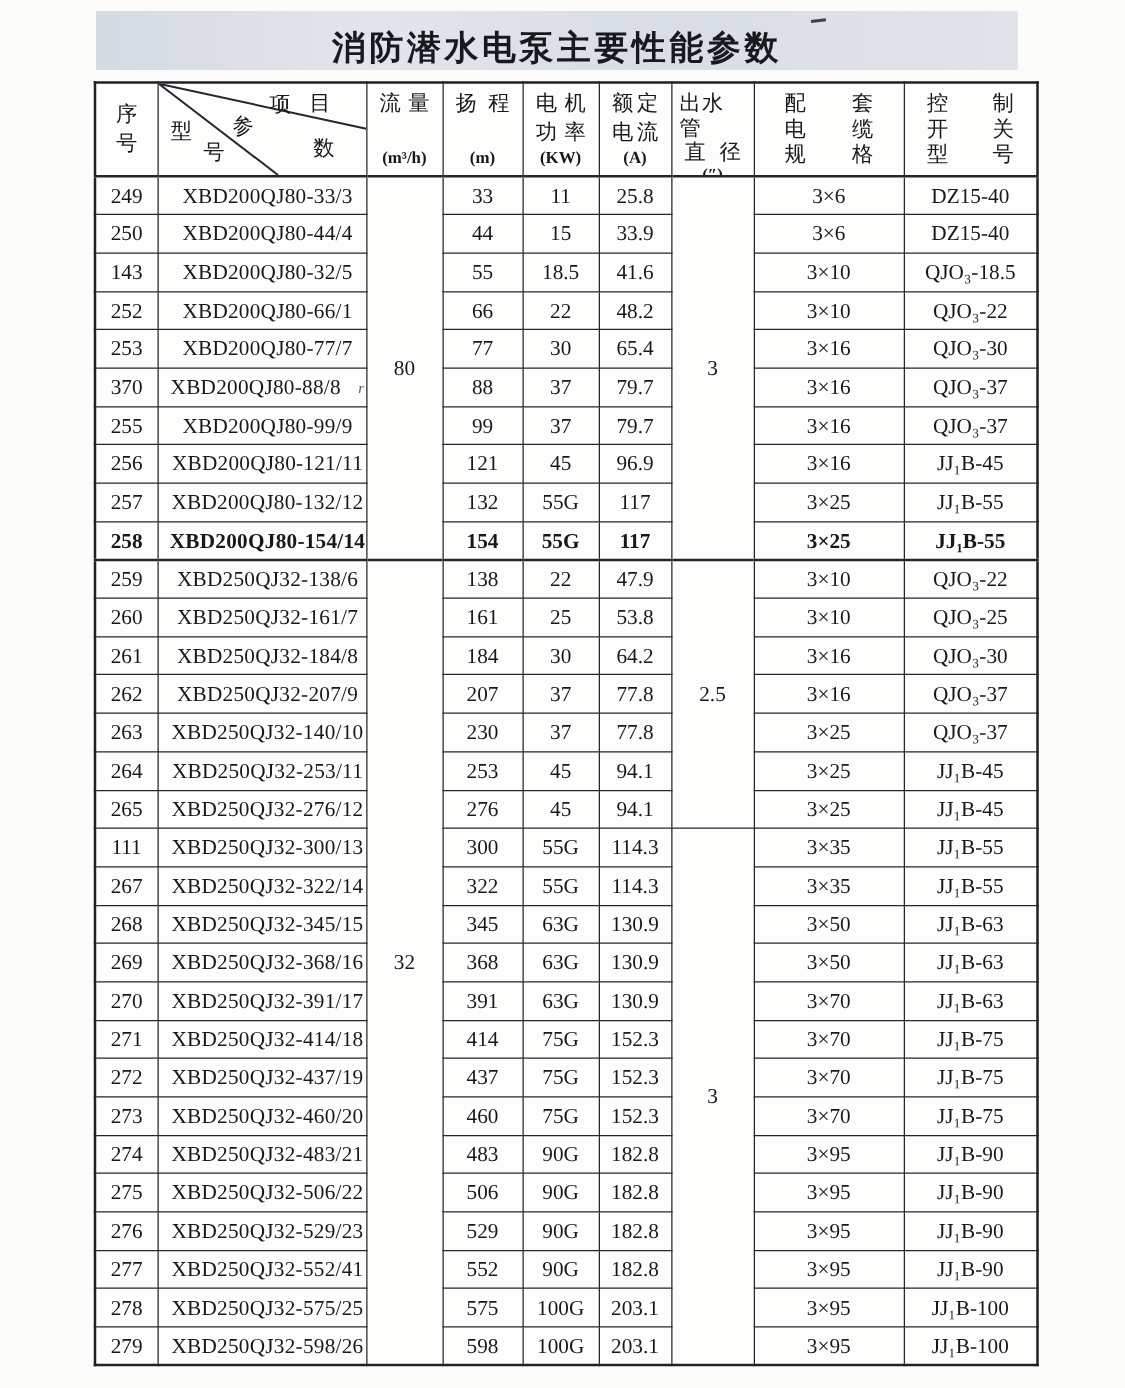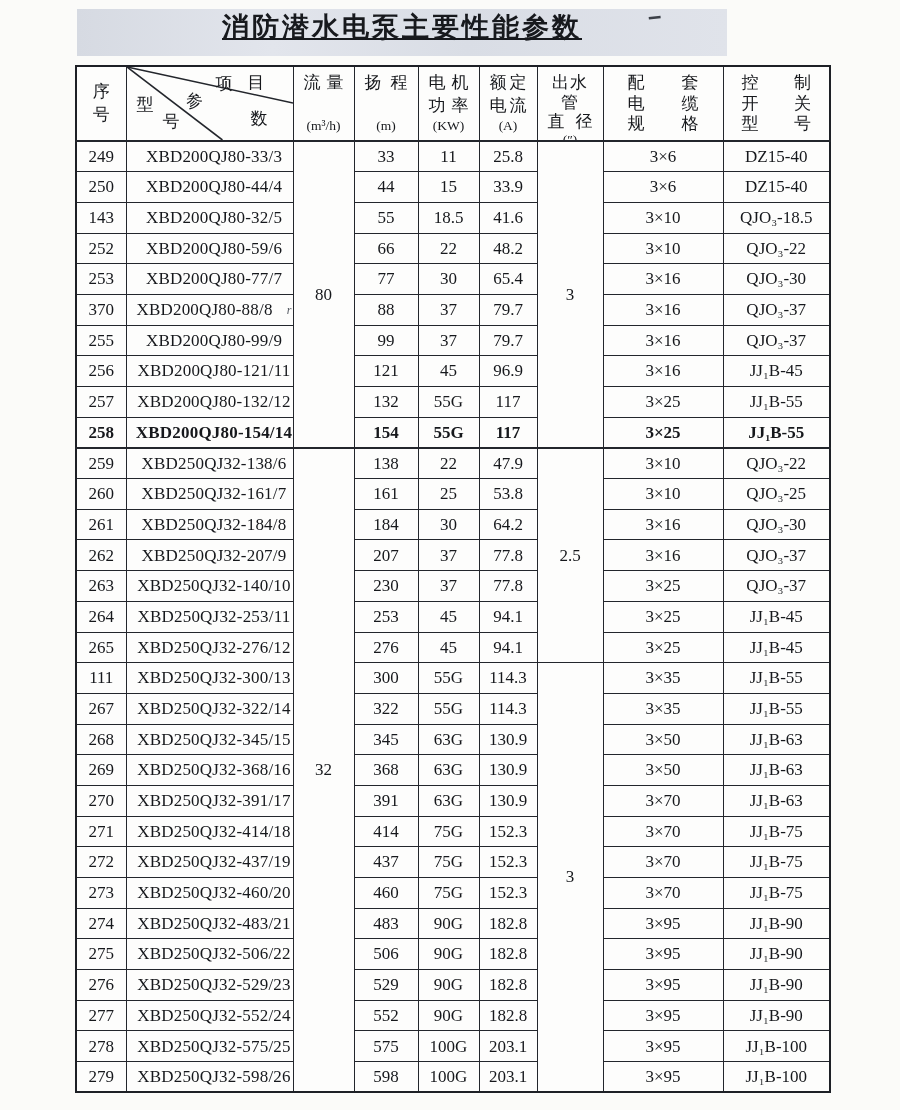--- a/index.html
+++ b/index.html
@@ -7,24 +7,24 @@
     width:900px;height:1110px;position:relative;
     background:#fbfbf9;
     font-family:"Liberation Serif","DejaVu Serif",serif;
     color:#16181c;
     overflow:hidden;
   }
   .page{position:absolute;inset:0;}
 
   
   .title-band{
-    position:absolute;left:77px;top:9px;width:650px;height:47px;
+    position:absolute;left:77px;top:9px;width:737px;height:47px;
     background:#dcdfe6;
     background-image:linear-gradient(90deg,#d6dae2 0%,#e2e5ec 30%,#d9dde5 60%,#e0e3ea 100%);
-    display:flex;align-items:flex-start;justify-content:center;text-decoration:underline;
+    display:flex;align-items:flex-end;justify-content:center;
   }
   .title{
     margin:0;
     font-family:"Liberation Sans","DejaVu Sans",sans-serif;
     font-weight:700;font-size:27px;letter-spacing:3px;color:#17191d;
     white-space:nowrap;
   }
   .title-dash{
     position:absolute;left:648px;top:2px;
     font-family:"Liberation Sans","DejaVu Sans",sans-serif;
@@ -59,22 +59,22 @@
 
   
   .hwrap{
     display:flex;flex-direction:column;justify-content:space-between;
     height:61px;margin:6px 6px;
   }
   .hwrap.two{justify-content:space-between;}
   .spread{display:flex;justify-content:space-between;padding:0 4px;}
   .spread.wide{padding:0 18px;}
   .spread.mid{padding:0 12px;}
-  .center-line{text-align:center;letter-spacing:1px;}
-  .unit{font-size:13.5px;text-align:center;letter-spacing:0;}
+  .center-line{text-align:left;letter-spacing:1px;}
+  .unit{font-size:13.5px;text-align:center;letter-spacing:0;font-weight:bold;}
 
   th.th-serial .stack{display:flex;flex-direction:column;gap:3px;align-items:center;}
 
   
   th.th-diagonal{position:relative;}
   .diag{position:absolute;left:0;top:0;width:100%;height:100%;}
   .diag line{stroke:#23262c;stroke-width:1.6;}
   .dc{position:absolute;font-size:17px;line-height:1;}
   .dc-item-a{left:89px;top:8px;}
   .dc-item-b{left:121px;top:7px;}
@@ -248,21 +248,21 @@
           <td class="c-serial">143</td>
           <td class="c-model">XBD200QJ80-32/5</td>
           <td>55</td>
           <td>18.5</td>
           <td>41.6</td>
           <td>3×10</td>
           <td>QJO₃-18.5</td>
         </tr>
         <tr>
           <td class="c-serial">252</td>
-          <td class="c-model">XBD200QJ80-59/6</td>
+          <td class="c-model">XBD200QJ80-66/1</td>
           <td>66</td>
           <td>22</td>
           <td>48.2</td>
           <td>3×10</td>
           <td>QJO₃-22</td>
         </tr>
         <tr>
           <td class="c-serial">253</td>
           <td class="c-model">XBD200QJ80-77/7</td>
           <td>77</td>
@@ -476,21 +476,21 @@
           <td class="c-serial">276</td>
           <td class="c-model">XBD250QJ32-529/23</td>
           <td>529</td>
           <td>90G</td>
           <td>182.8</td>
           <td>3×95</td>
           <td>JJ₁B-90</td>
         </tr>
         <tr>
           <td class="c-serial">277</td>
-          <td class="c-model">XBD250QJ32-552/24</td>
+          <td class="c-model">XBD250QJ32-552/41</td>
           <td>552</td>
           <td>90G</td>
           <td>182.8</td>
           <td>3×95</td>
           <td>JJ₁B-90</td>
         </tr>
         <tr>
           <td class="c-serial">278</td>
           <td class="c-model">XBD250QJ32-575/25</td>
           <td>575</td>

